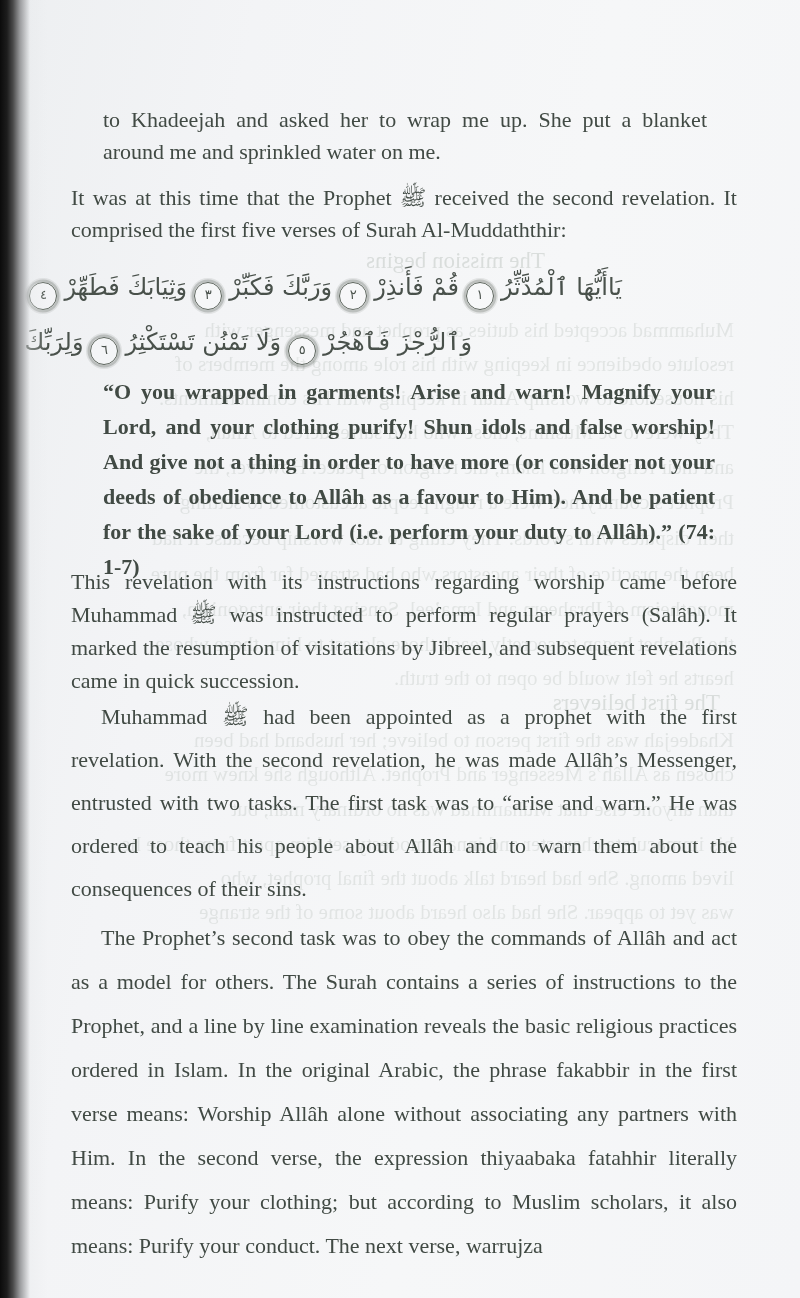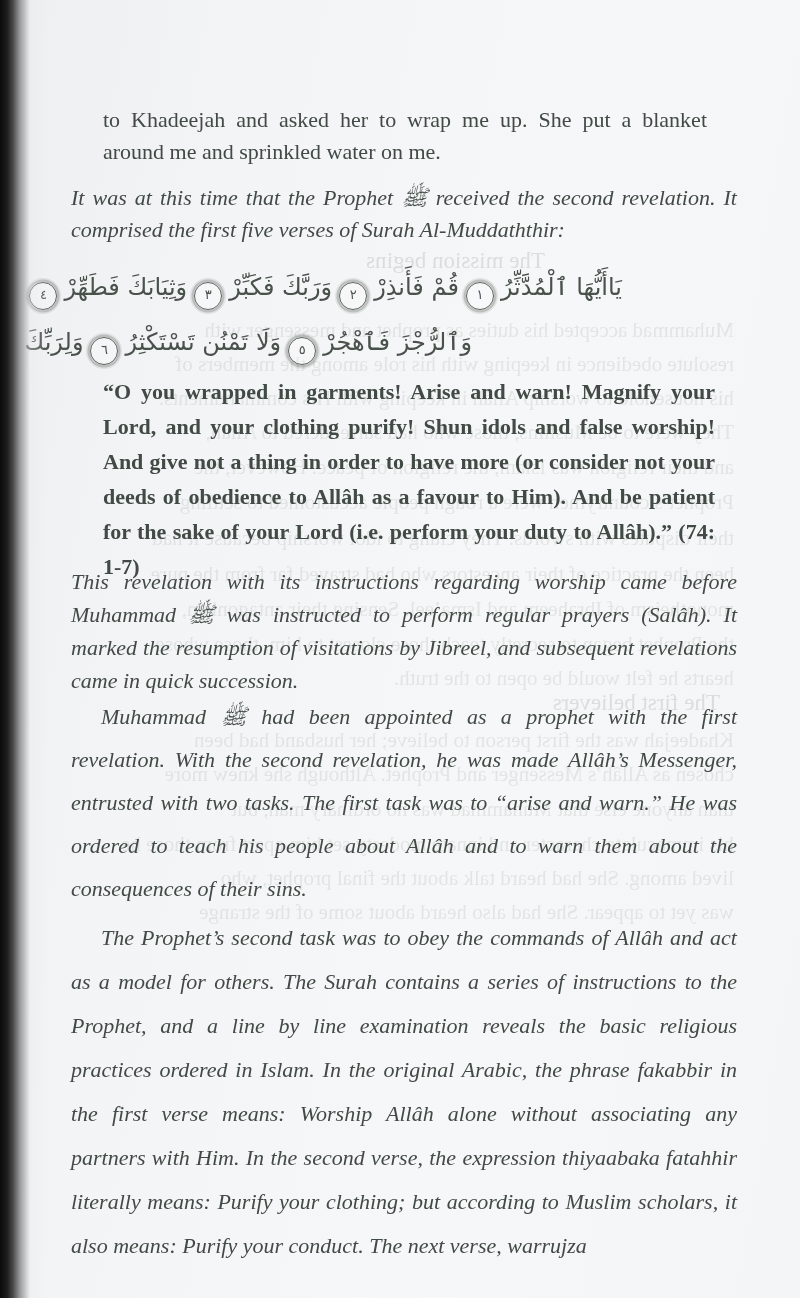--- a/index.html
+++ b/index.html
@@ -14,21 +14,21 @@
   }
   
   .spine{
     position:absolute;left:0;top:0;bottom:0;width:48px;z-index:5;pointer-events:none;
     background:linear-gradient(to right,#0b0b0b 0px,#1d1d1d 7px,#4a4a4a 13px,#9a9b9d 20px,rgba(230,232,234,0.35) 30px,rgba(240,241,243,0) 48px);
   }
   .content{position:absolute;left:68px;top:0;width:666px;z-index:2;}
   .blk{position:absolute;margin:3px;text-align:justify;}
   .bq{left:32px;width:604px;font-size:22px;line-height:32px;}
   #quote2{top:371px;left:32px;width:612px;line-height:35px;font-weight:bold;}
-  .para{left:0;width:666px;font-size:22px;font-style:italic;}
+  .para{left:0;width:666px;font-size:22px;}
   .indent{text-indent:30px;}
   #bq1{top:101px;}
   #p2{top:179px;line-height:32px;}
   #p3{top:562px;line-height:33px;}
   #p4{top:692px;line-height:43px;}
   #p5{top:913px;line-height:44px;}
   
   .arabic{
     position:absolute;top:260px;left:0;width:666px;z-index:2;
     direction:rtl;font-family:"DejaVu Sans", sans-serif;

